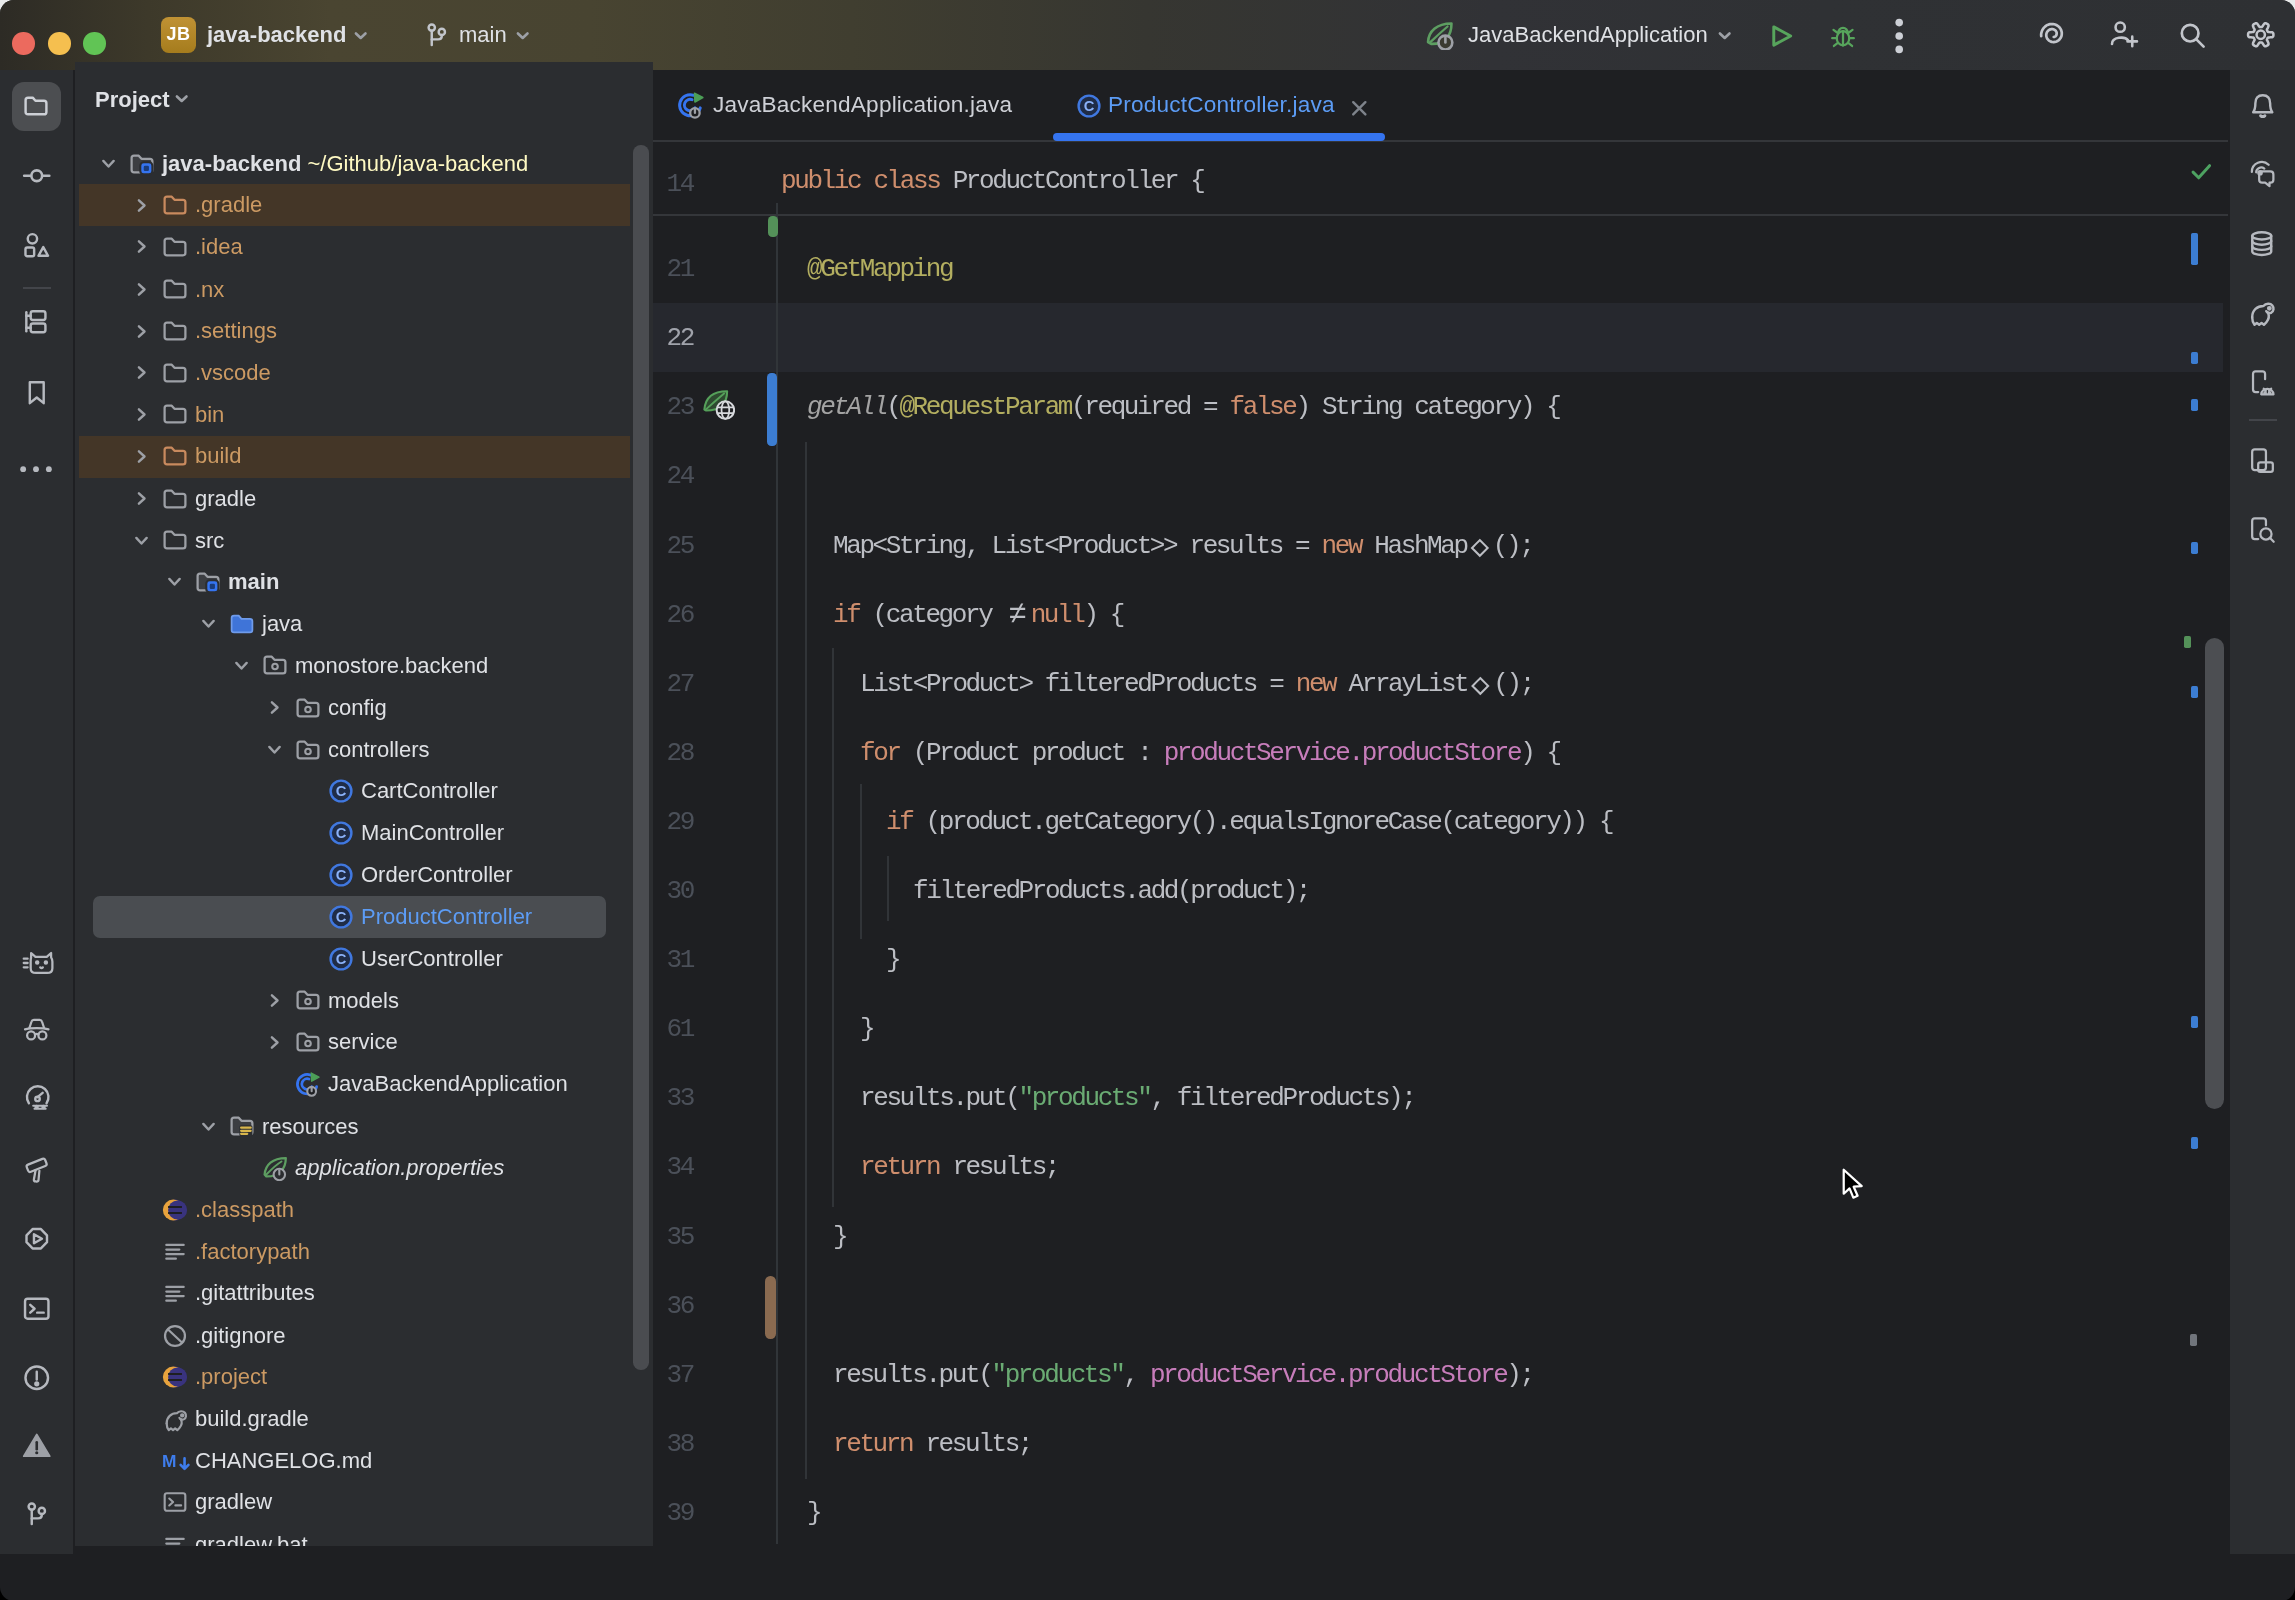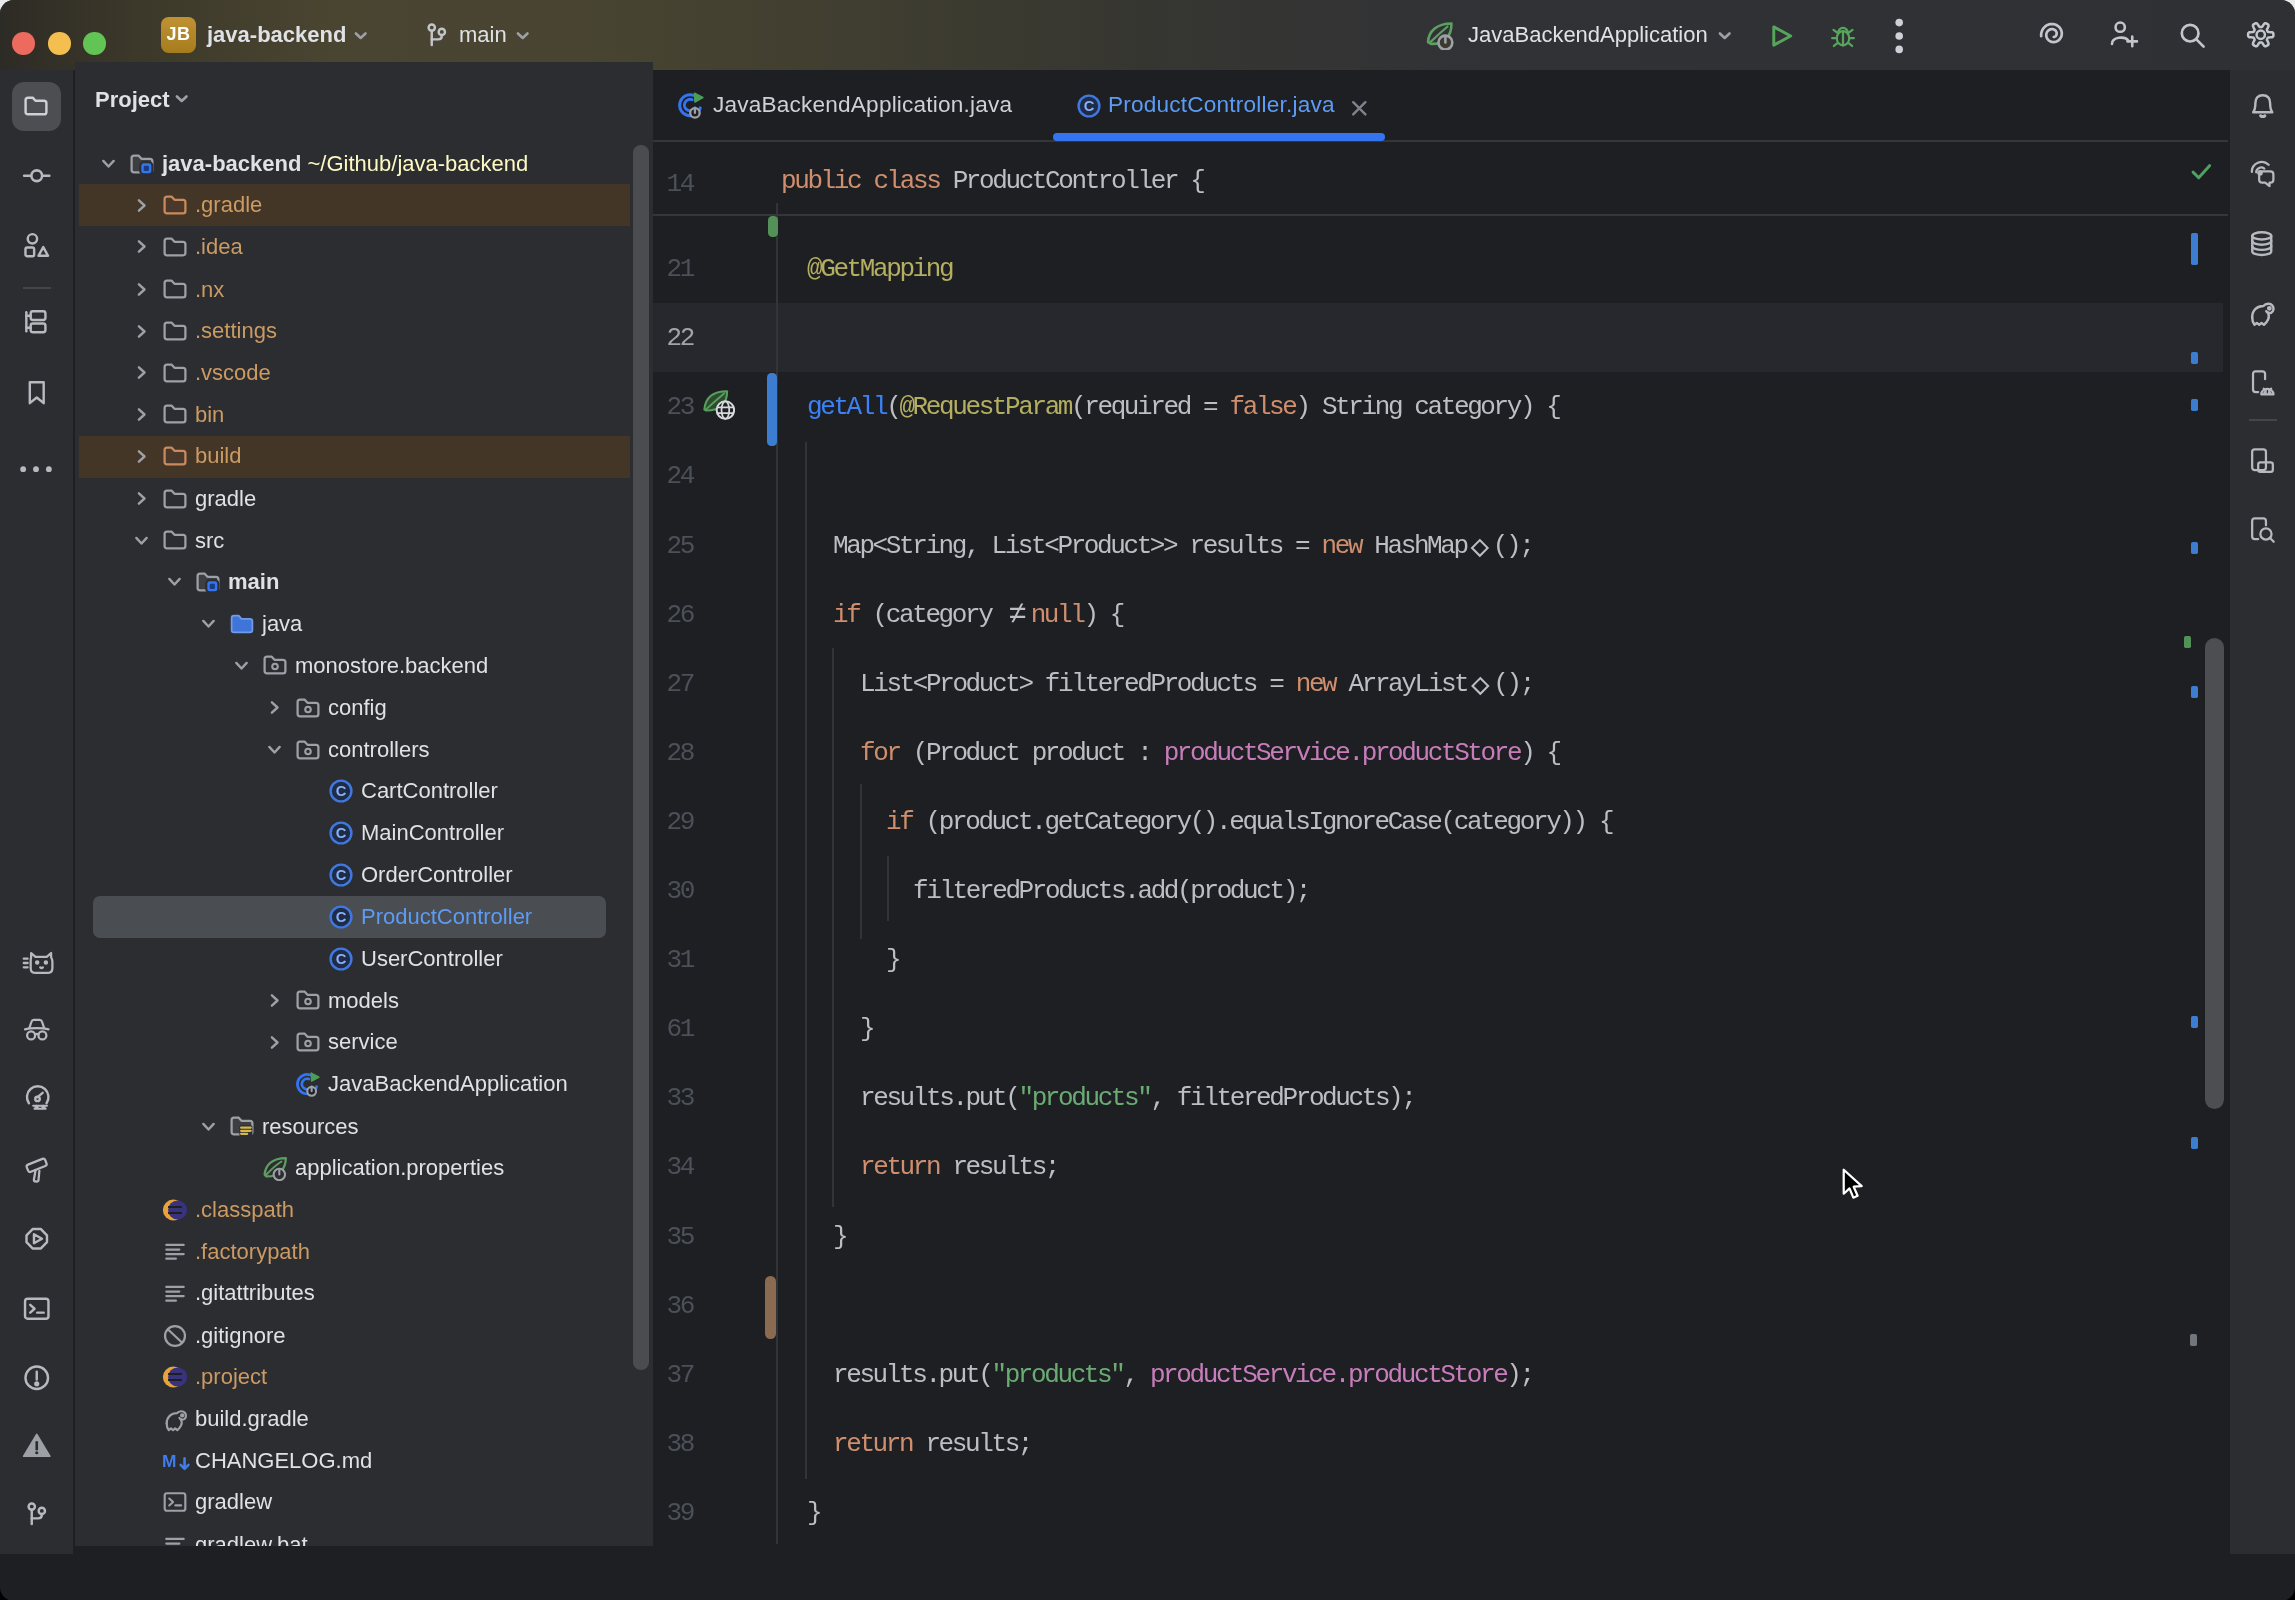--- a/index.html
+++ b/index.html
@@ -17,21 +17,21 @@
 .selrow { position:absolute; left:18px; width:513px; height:42px; background:#4a4d51; border-radius:7px; }
 .trow { position:absolute; height:42px; display:flex; align-items:center; color:#dfe1e5; font-size:22px; white-space:pre; }
 .orange { color:#cc9a63; } .bluetxt { color:#5c9cf5; } .greypath { color:#fef9c3; }
 .b { font-weight:bold; }
 .icon { position:absolute; }
 #editor { left:653px; top:70px; width:1575px; height:1484px; background:#1e1f22; overflow:hidden; }
 .cl { position:absolute; height:69px; display:flex; align-items:center; white-space:pre;
   font-family:"Liberation Mono", monospace; font-size:26px; letter-spacing:-2.4px; color:#bcbec4; }
 .ln { position:absolute; left:0; width:40px; height:69px; display:flex; align-items:center; justify-content:flex-end;
   font-family:"Liberation Mono", monospace; font-size:26px; letter-spacing:-2.4px; color:#4b5059; }
-.kw { color:#cf8e6d; } .ann { color:#b3ae60; } .mth { color:#3b82f6; }
+.kw { color:#cf8e6d; } .ann { color:#b3ae60; } .mth { color:#a3a3a3;font-style:italic; }
 .str { color:#6aab73; } .fld { color:#c77dbb; }
 .lig { display:inline-block; width:26px; letter-spacing:0; text-align:center; font-size:31px; }
 #rightstrip { left:2230px; top:70px; width:66px; height:1484px; background:#2b2d30; }
 #rsb { left:2228px; top:70px; width:1.7px; height:1484px; background:#1e1f22; }
 #statusbar { left:0; top:1554px; width:2295px; height:47px; background:#2b2d30; }
 svg { display:block; }
 </style></head><body>
 <div class="corner" style="left:0;top:0;"></div>
 <div class="corner" style="right:0;top:0;"></div>
 <div class="win">
@@ -584,21 +584,21 @@
       </div>
 <div class="trow " style="left:187px;top:1044px;">resources</div>
 <div class="icon" style="left:187px;top:1093px;">
         <svg width="26" height="26" viewBox="0 0 30 30">
           <path d="M3 22.5 C4 11.5 12 3.5 27.5 3.5 C27.5 17 19 25 5 24.7 Z" stroke="#5d9e61" stroke-width="2.6" fill="none" stroke-linejoin="round"></path>
           <path d="M4 23.5 C9 18.5 15 12 22.5 7.5" stroke="#5d9e61" stroke-width="2.2" fill="none" stroke-linecap="round"></path>
           <circle cx="20" cy="22.5" r="6.6" stroke="#9da0a6" stroke-width="2.4" fill="#2b2d30"></circle>
           <path d="M20 17.5 V22.5" stroke="#9da0a6" stroke-width="2.4" stroke-linecap="round"></path>
         </svg>
       </div>
-<div class="trow " style="left:220px;top:1085px;">application.properties</div>
+<div class="trow " style="left:220px;top:1085px;font-style:italic;">application.properties</div>
 <div class="icon" style="left:87px;top:1135px;">
         <svg width="26" height="26" viewBox="0 0 30 30">
           <circle cx="15" cy="15" r="12" fill="#39337e"></circle>
           <circle cx="13" cy="15" r="12" fill="#e8a33d"></circle>
           <circle cx="18" cy="15" r="11" fill="#39337e"></circle>
           <path d="M7 11.5 H23 M7 18.5 H23" stroke="#1e1f22" stroke-width="2.2"></path>
         </svg>
       </div>
 <div class="trow orange" style="left:120px;top:1127px;">.classpath</div>
 <div class="icon" style="left:87px;top:1176px;">

